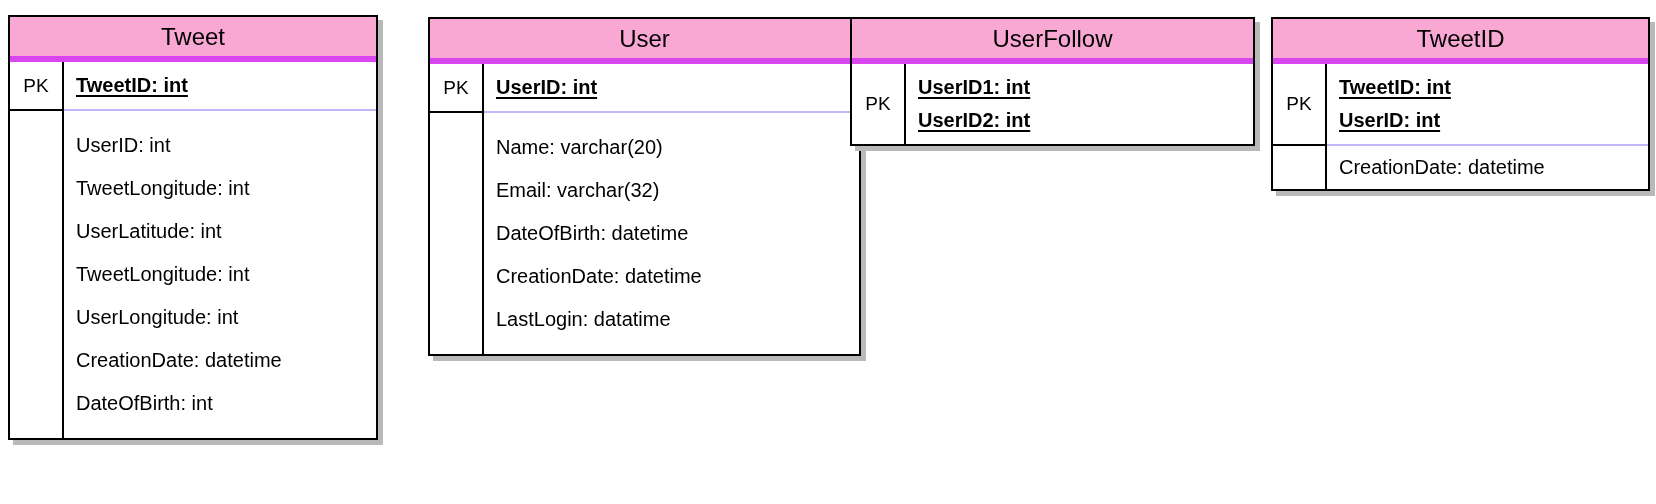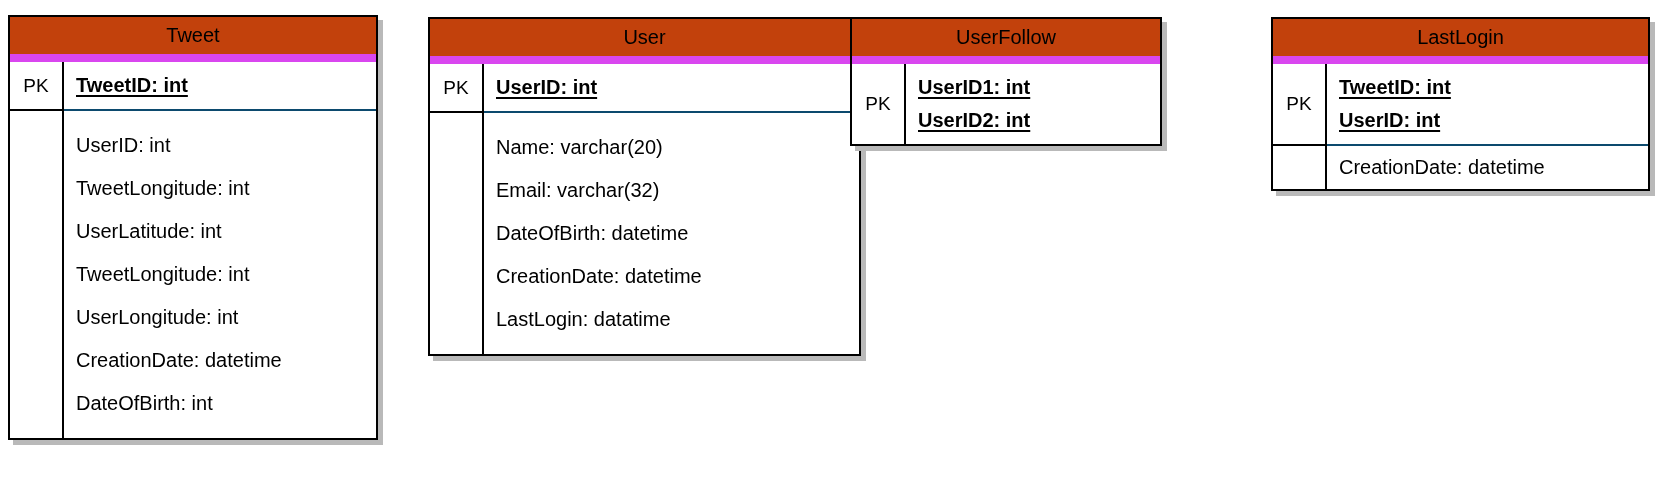--- a/index.html
+++ b/index.html
@@ -16,44 +16,44 @@
 
   .entity {
     position: absolute;
     background: #ffffff;
     border: 2px solid #000000;
     box-shadow: 5px 5px 0 0 #b9b9b9;
   }
 
   .entity-header {
     height: 45px;
-    background: #c2410c;
-    border-bottom: 8px solid #d946ef;
+    background: #f9a8d4;
+    border-bottom: 6px solid #d946ef;
     display: flex;
     align-items: center;
     justify-content: center;
-    font-size: 20px;
+    font-size: 24px;
   }
 
   .entity-grid {
     display: grid;
     grid-template-columns: 54px 1fr;
   }
 
   .pk-gutter {
     border-right: 2px solid #000000;
     border-bottom: 2px solid #000000;
     display: flex;
     align-items: center;
     justify-content: center;
     font-size: 19px;
   }
 
   .pk-fields {
-    border-bottom: 2px solid #0c4a6e;
+    border-bottom: 2px solid #c4b5fd;
     padding: 7px 0 7px 12px;
   }
 
   .pk-field {
     font-weight: bold;
     text-decoration: underline;
     text-decoration-thickness: 2px;
     text-underline-offset: 3px;
     line-height: 33px;
     font-size: 20px;
@@ -73,21 +73,21 @@
     align-items: center;
     font-size: 20px;
   }
 
   
   .entity.no-attrs .pk-gutter,
   .entity.no-attrs .pk-fields { border-bottom: none; }
 
   #entity-tweet      { left: 8px;    top: 15px; width: 370px; }
   #entity-user       { left: 428px;  top: 17px; width: 433px; }
-  #entity-userfollow { left: 850px;  top: 17px; width: 312px; }
+  #entity-userfollow { left: 850px;  top: 17px; width: 405px; }
   #entity-favorite   { left: 1271px; top: 17px; width: 379px; }
 
   #entity-favorite .attrs { padding-top: 0; padding-bottom: 0; }
 </style>
 </head>
 <body>
 
 <div class="canvas">
 
   <section class="entity" id="entity-tweet">
@@ -133,21 +133,21 @@
     <div class="entity-grid">
       <div class="pk-gutter">PK</div>
       <div class="pk-fields">
         <div class="pk-field">UserID1: int</div>
         <div class="pk-field">UserID2: int</div>
       </div>
     </div>
   </section>
 
   <section class="entity" id="entity-favorite">
-    <header class="entity-header">LastLogin</header>
+    <header class="entity-header">TweetID</header>
     <div class="entity-grid">
       <div class="pk-gutter">PK</div>
       <div class="pk-fields">
         <div class="pk-field">TweetID: int</div>
         <div class="pk-field">UserID: int</div>
       </div>
       <div class="attr-gutter"></div>
       <div class="attrs">
         <div class="attr">CreationDate: datetime</div>
       </div>

